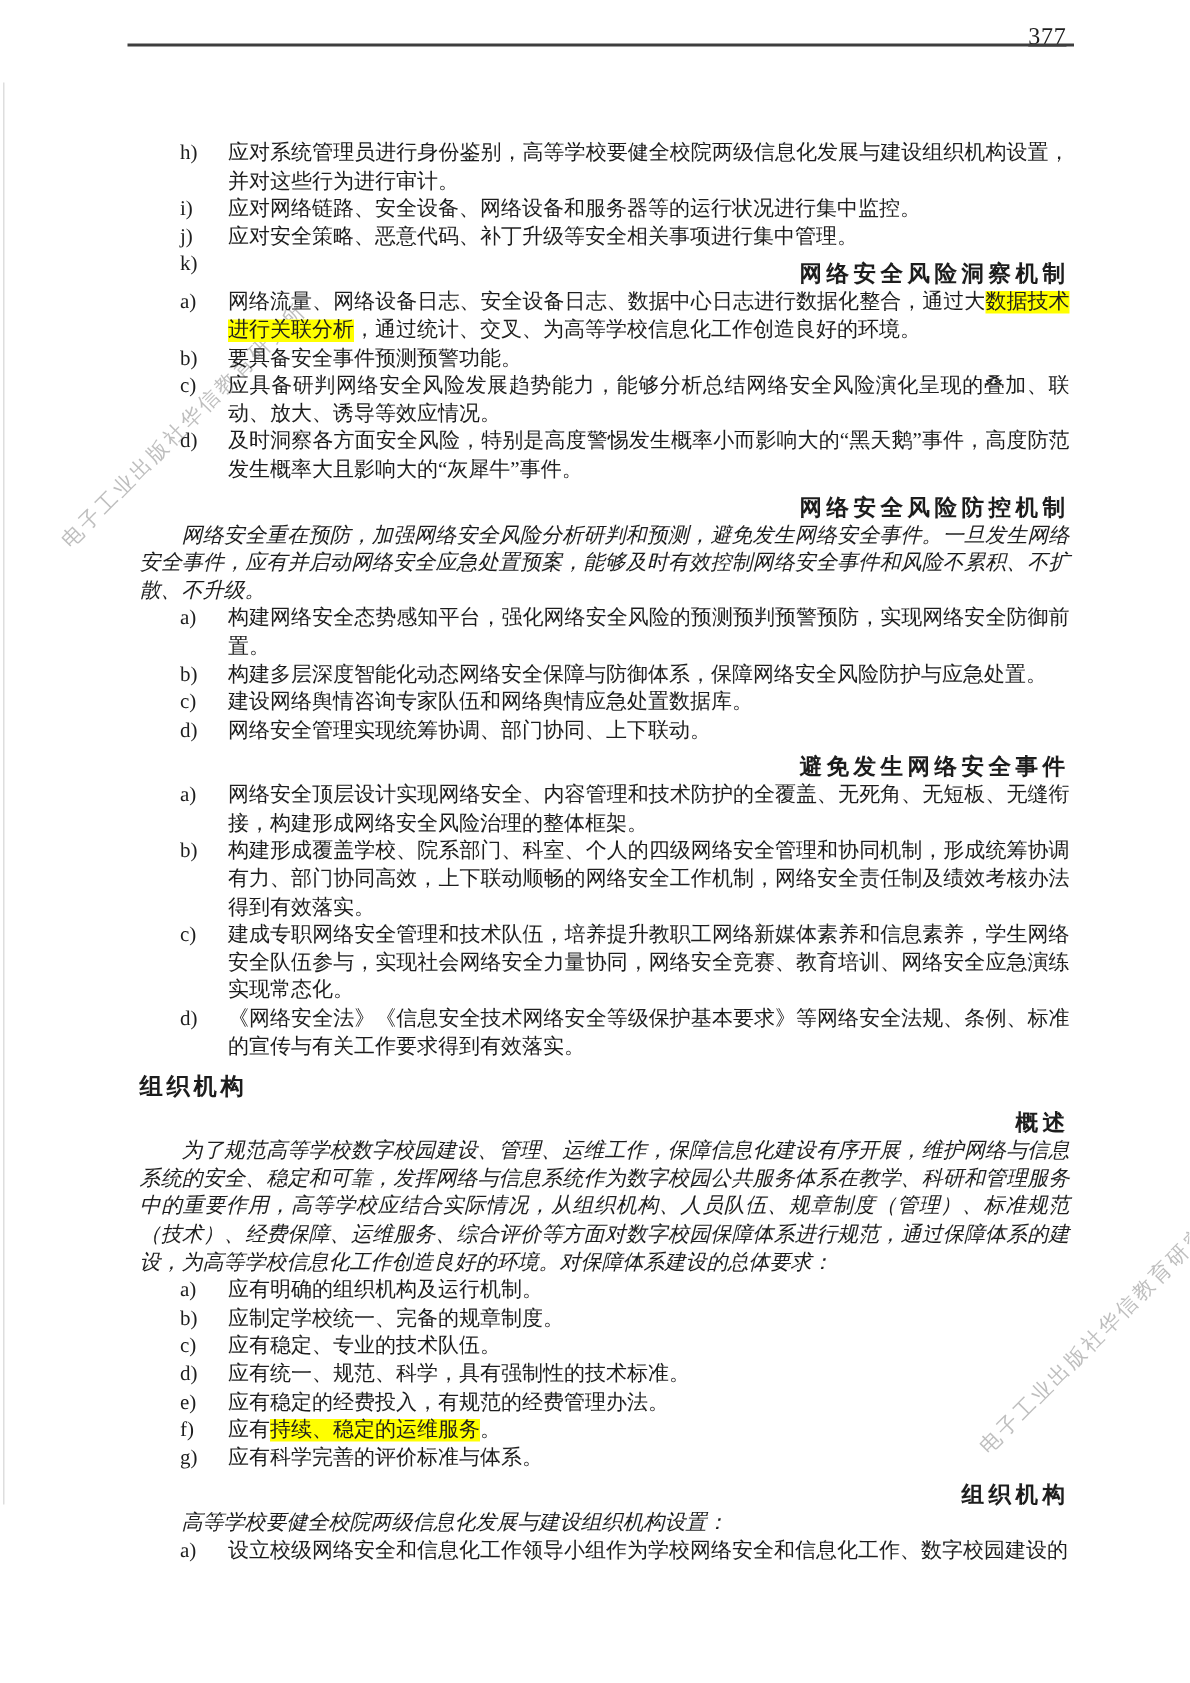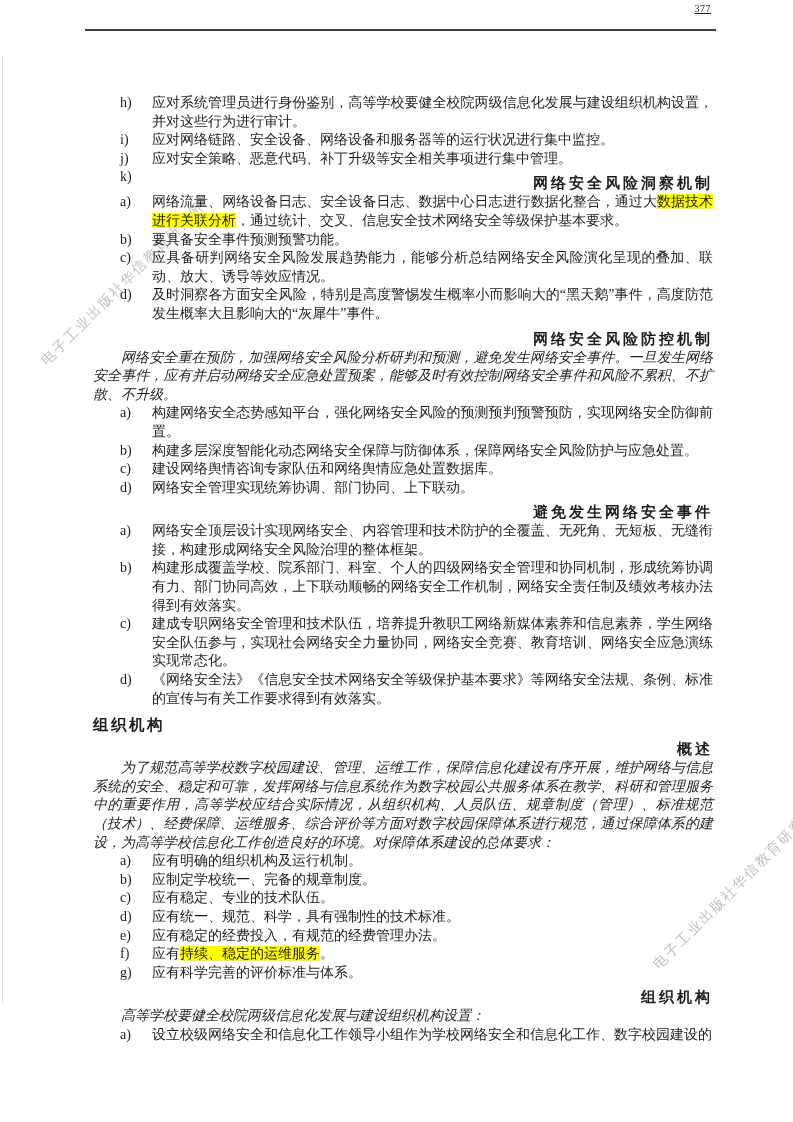--- a/index.html
+++ b/index.html
@@ -4,22 +4,22 @@
 <style>
   * { margin:0; padding:0; box-sizing:border-box; }
   html,body { background:#ffffff; }
   .page {
     position:relative; width:793px; height:1122px; margin:0 auto;
     background:#ffffff; overflow:hidden;
     font-family:"Liberation Serif","DejaVu Serif",serif;
     color:#1d1d1d;
   }
   .page-number {
-    position:absolute; top:3px; right:82px;
-    font-size:10px; letter-spacing:0.5px;text-decoration:underline;
+    position:absolute; top:16px; right:82px;
+    font-size:16px; letter-spacing:0.5px;text-decoration:underline;
   }
   .head-rule {
     position:absolute; top:29px; left:85px; width:631px; height:2px;
     background:#3e3e3e;
   }
   .edge-line {
     position:absolute; left:2px; top:55px; width:1px; height:948px;
     background:#dedede;
   }
   .wm {
@@ -78,21 +78,21 @@
       </div>
       <div class="li">
         <span class="marker">k)</span>
       </div>
     </div>
 
     <section>
       <h2 class="sec-h">网络安全风险洞察机制</h2>
       <div class="li">
         <span class="marker">a)</span>
-        <span><span>网络流量、网络设备日志、安全设备日志、数据中心日志进行数据化整合，通过大</span><span class="hl">数据技术进行关联分析</span><span>，通过统计、交叉、信息安全技术网络安全等级保护基本要求。</span></span>
+        <span><span>网络流量、网络设备日志、安全设备日志、数据中心日志进行数据化整合，通过大</span><span class="hl">数据技术进行关联分析</span><span>，通过统计、交叉、为高等学校信息化工作创造良好的环境。</span></span>
       </div>
       <div class="li">
         <span class="marker">b)</span>
         <span>要具备安全事件预测预警功能。</span>
       </div>
       <div class="li">
         <span class="marker">c)</span>
         <span>应具备研判网络安全风险发展趋势能力，能够分析总结网络安全风险演化呈现的叠加、联动、放大、诱导等效应情况。</span>
       </div>
       <div class="li">

